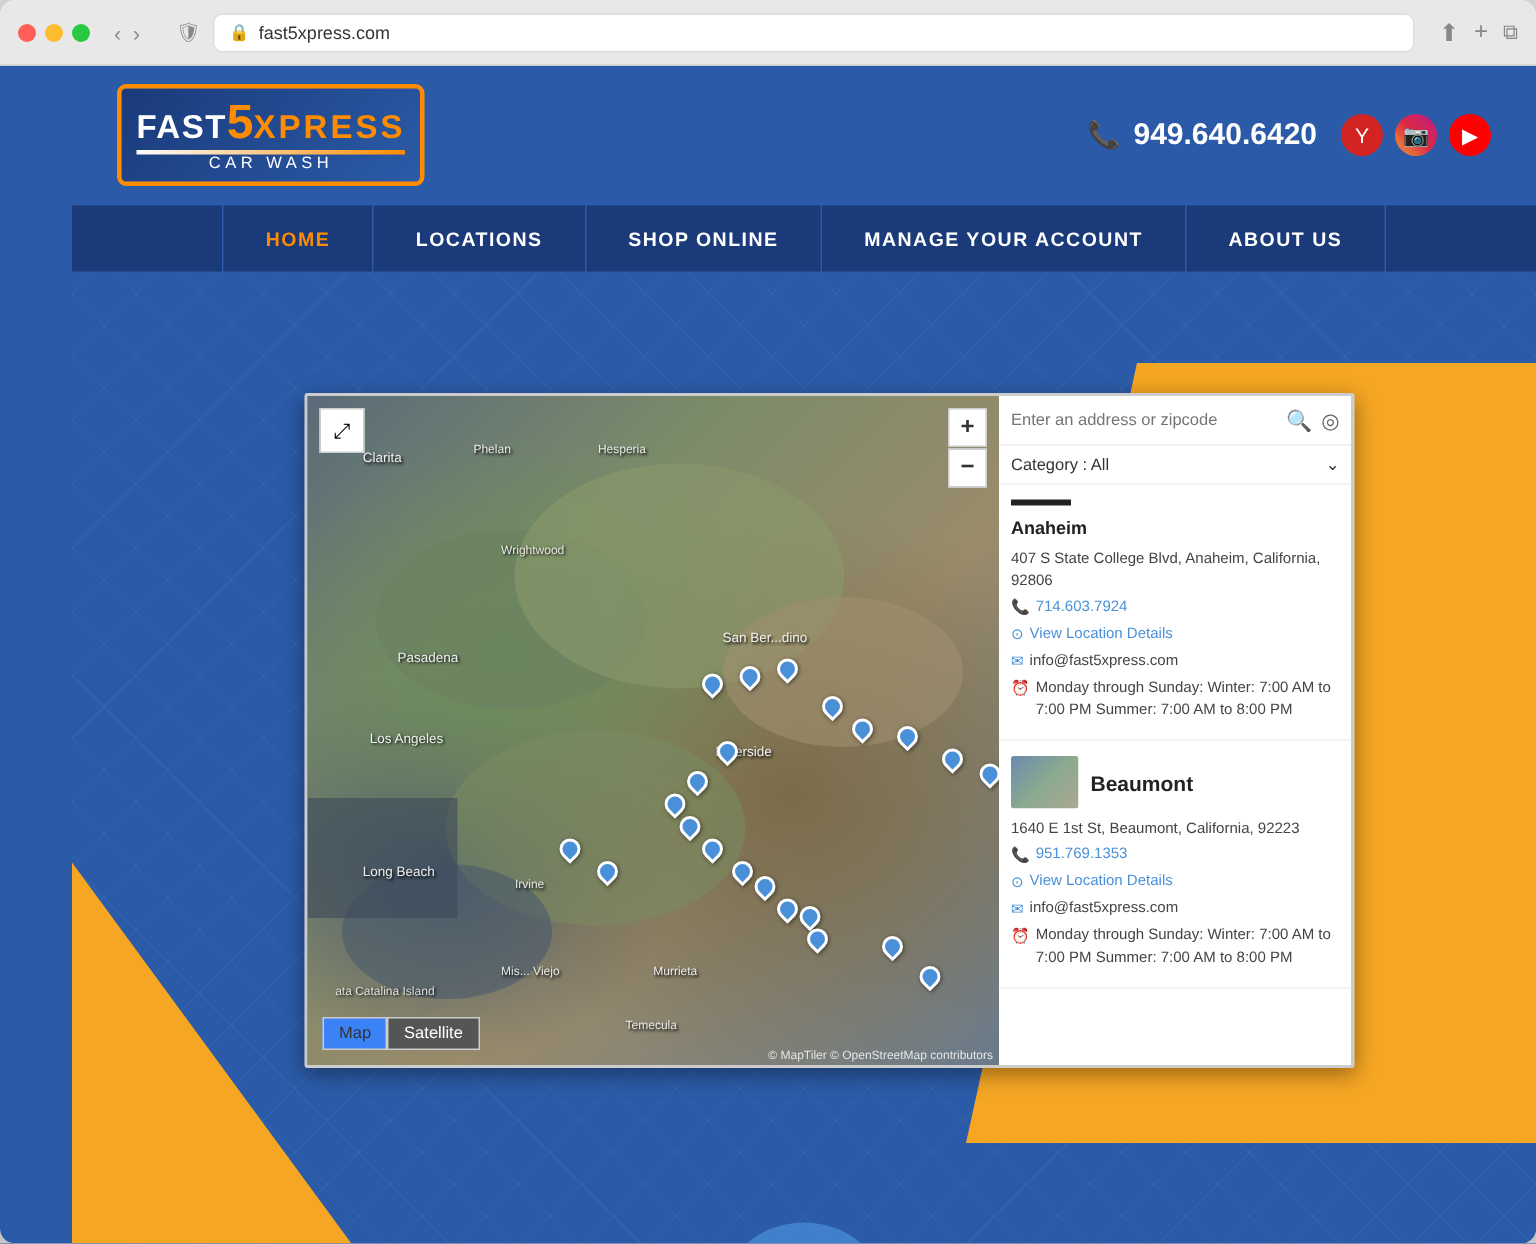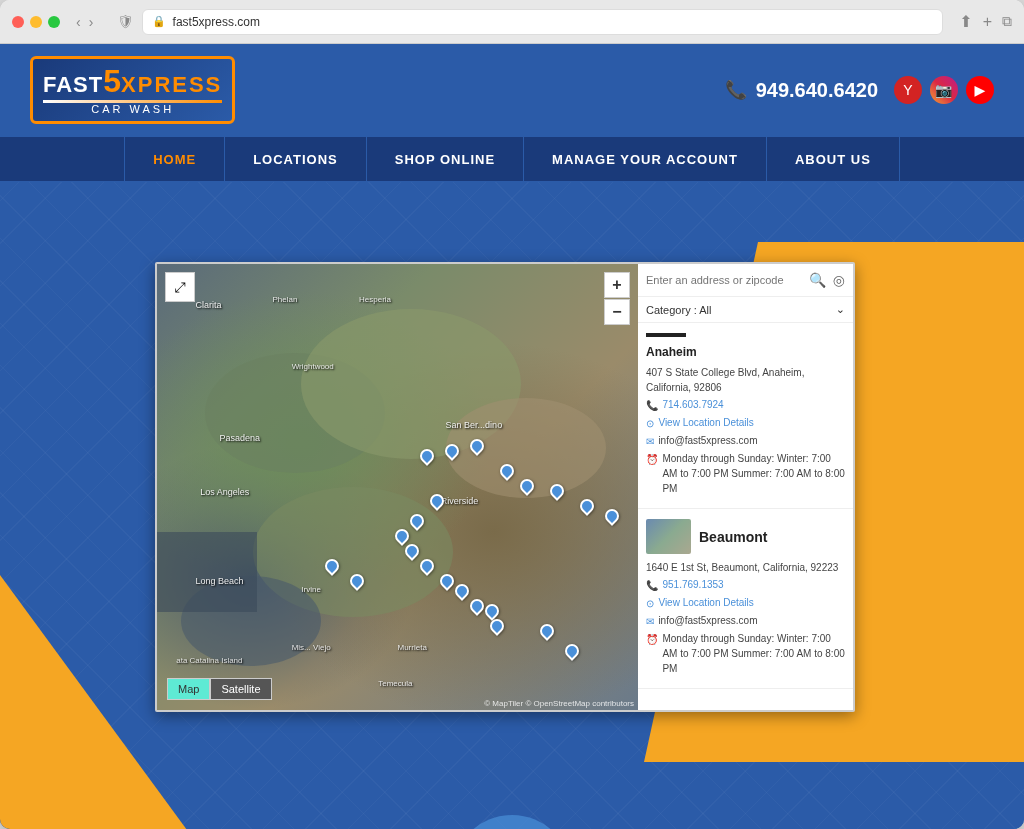--- a/index.html
+++ b/index.html
@@ -39,21 +39,21 @@
       align-items: center;
       padding: 0 10px;
       font-size: 12px;
       color: #333;
       border: 1px solid #ddd;
       gap: 6px;
     }
     .browser-actions { display: flex; gap: 10px; margin-left: 8px; color: #666; font-size: 16px; }
 
     
-    .website { background: #2b5ba8; height: 785px; overflow: hidden; }
+    .website { background: #2b5ba8; height: 785px; overflow: hidden; padding-left: 48px; }
 
     
     .header {
       background: #2b5ba8;
       padding: 12px 30px;
       display: flex;
       align-items: center;
       justify-content: space-between;
     }
     .logo-area {
@@ -259,33 +259,33 @@
       display: flex;
       z-index: 10;
     }
     .map-type-btn {
       padding: 4px 10px;
       font-size: 11px;
       cursor: pointer;
       border: 1px solid #ccc;
     }
     .map-type-btn.active { background: #555; color: white; }
-    .map-type-btn:not(.active) { background: #5eead4; color: #333; }
+    .map-type-btn:not(.active) { background: #3b82f6; color: #333; }
     .map-attribution {
       position: absolute;
       bottom: 2px;
       right: 4px;
       font-size: 8px;
       color: rgba(255,255,255,0.8);
       z-index: 10;
     }
 
     
     .location-sidebar {
-      width: 215px;
+      width: 235px;
       background: white;
       overflow-y: auto;
       display: flex;
       flex-direction: column;
     }
     .search-bar {
       display: flex;
       align-items: center;
       padding: 8px;
       border-bottom: 1px solid #eee;

